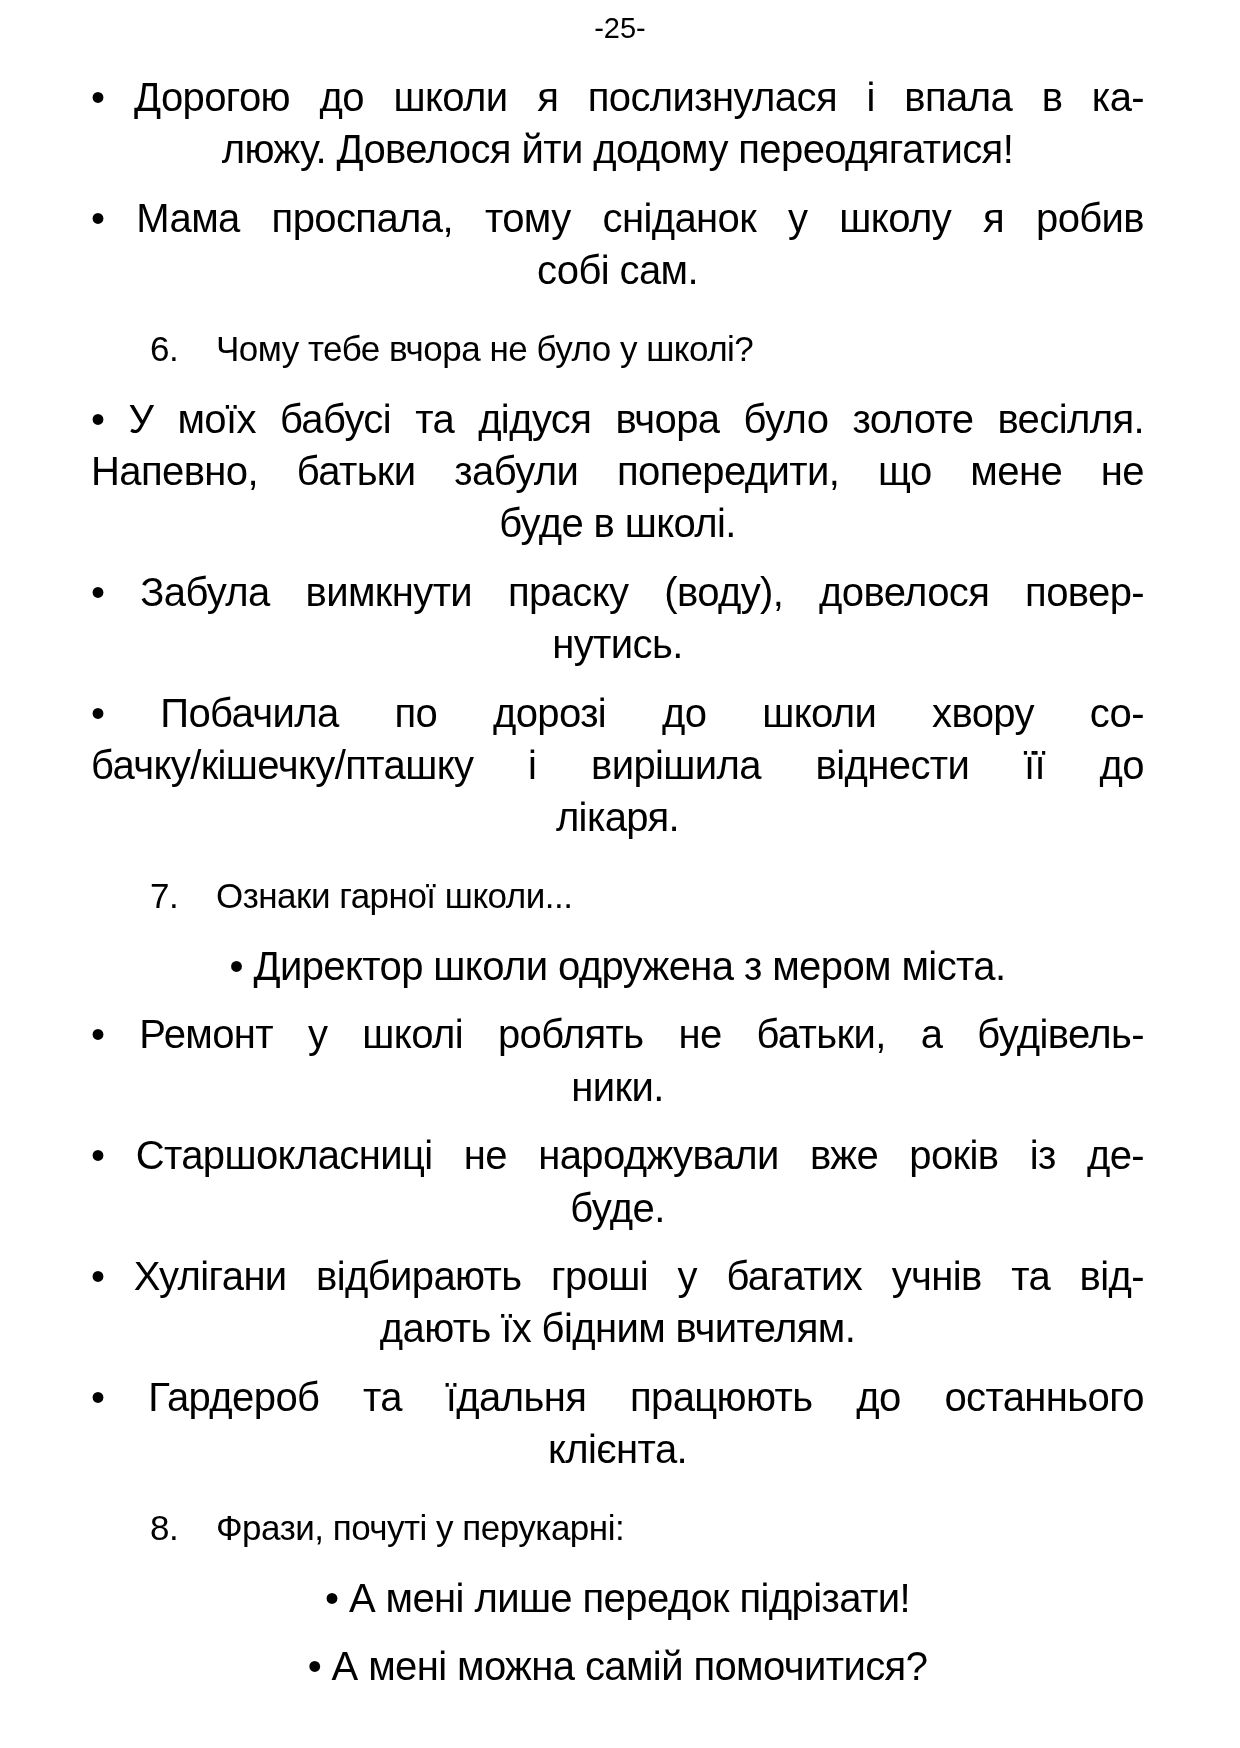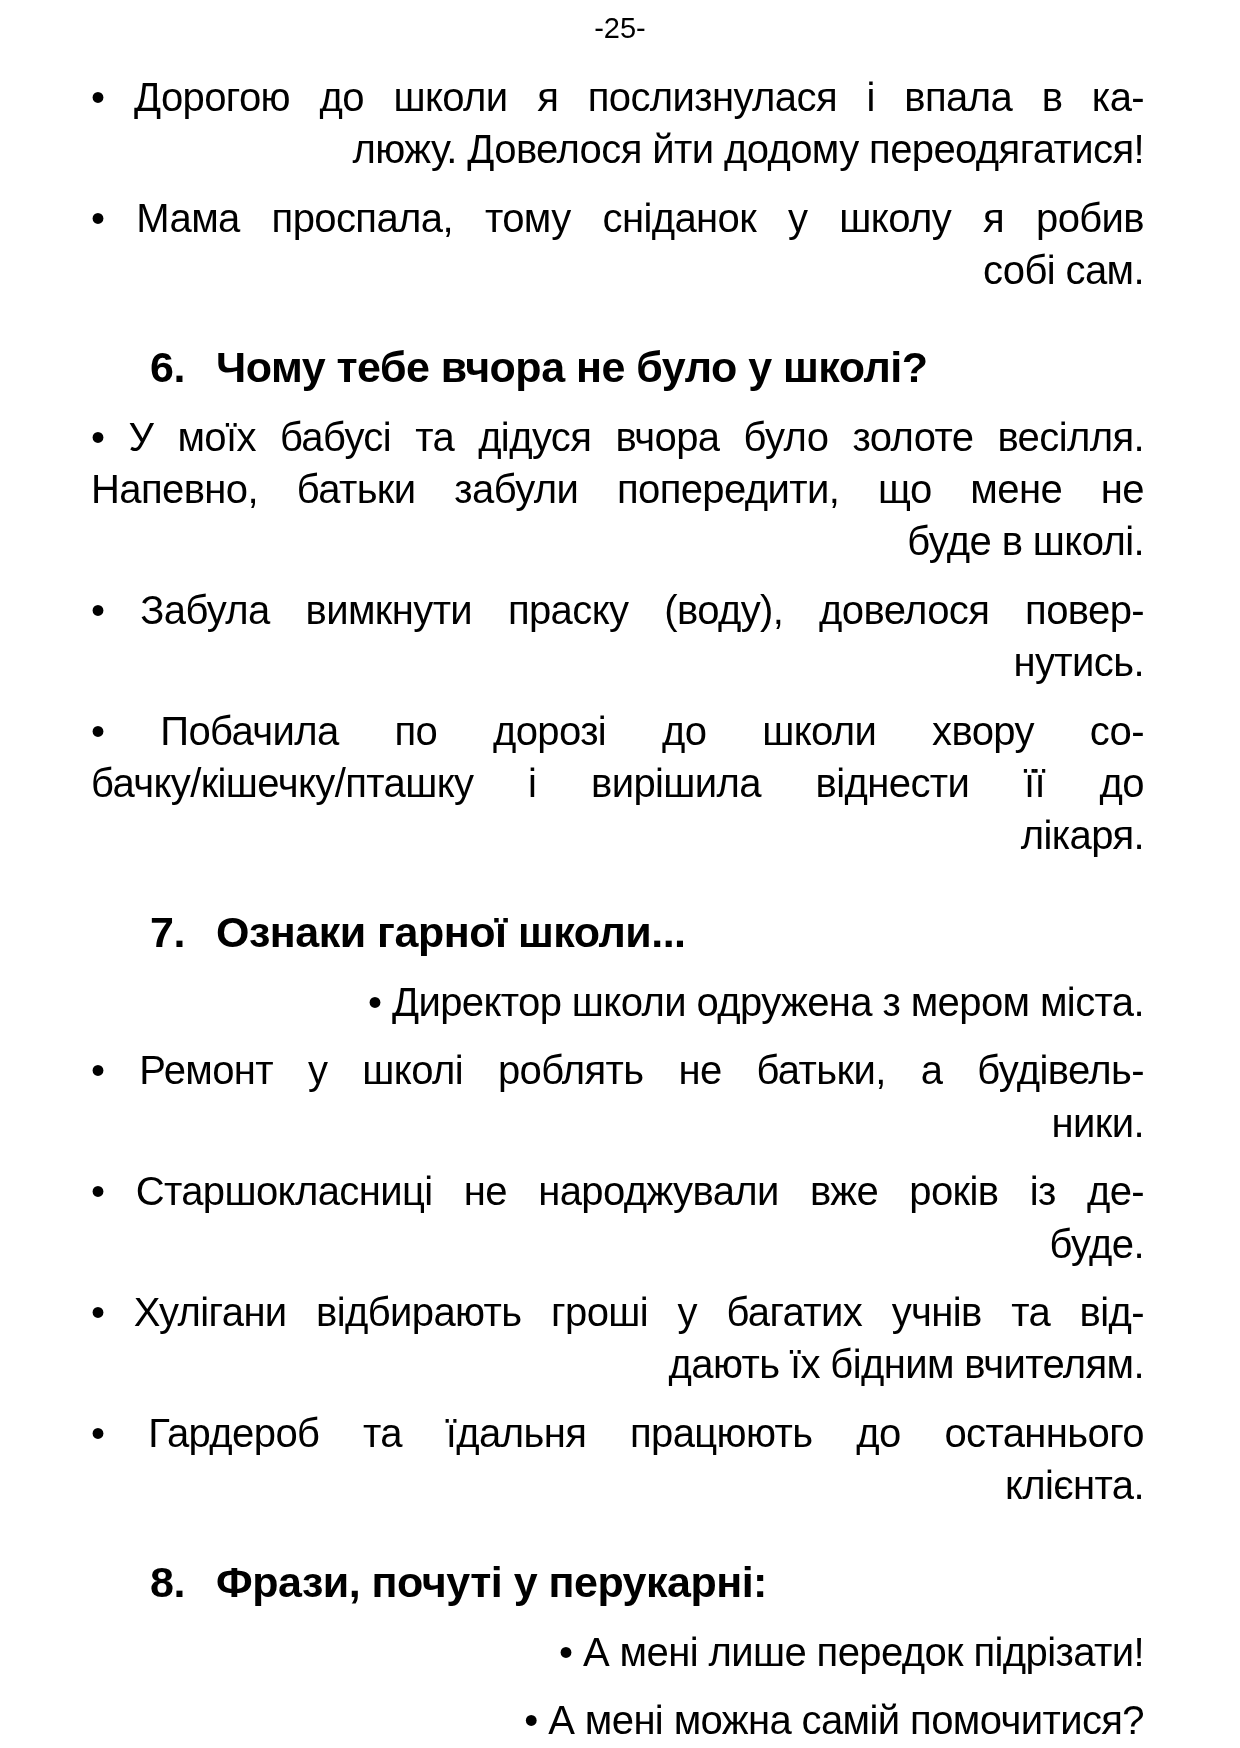--- a/index.html
+++ b/index.html
@@ -31,32 +31,32 @@
     padding: 10px 80px 0 75px;
   }
   .para {
     margin: 16px;
   }
   .line {
     font-size: 40px;
     line-height: 52.4px;
     letter-spacing: -0.6px;
     white-space: normal;
-    text-align: right;
+    text-align: center;
   }
   .line.j {
     text-align: justify;
     text-align-last: justify;
     text-justify: inter-word;
   }
   .heading {
-    margin: 42px 0 12px 0;
+    margin: 24px 0 12px 0;
     padding-left: 75px;
-    font-weight: bold;
-    font-size: 43px;
+    font-weight: normal;
+    font-size: 35px;
     line-height: 56px;
     letter-spacing: -0.5px;
   }
   .hnum {
     display: inline-block;
     width: 66px;
   }
 </style>
 </head>
 <body>

